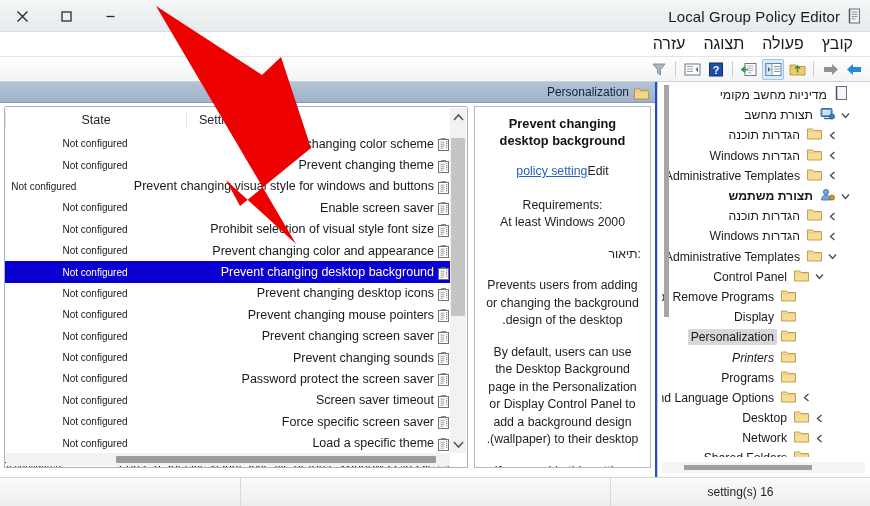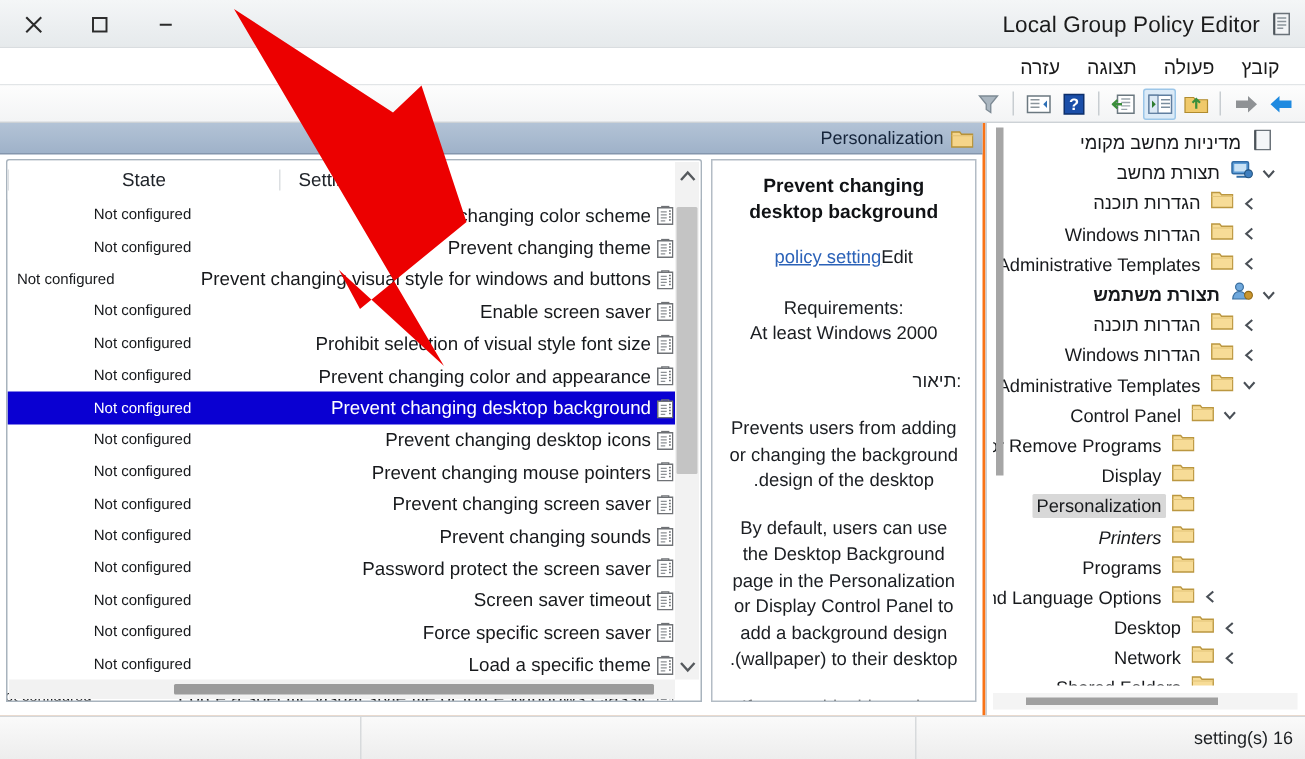--- a/index.html
+++ b/index.html
@@ -71,21 +71,21 @@
     background: #ffffff;
     border-bottom: 1px solid #e2e5e7;
     box-sizing: border-box;
     direction: rtl;
     display: flex;
     align-items: center;
     justify-content: flex-start;
     padding-right: 8px;
   }
   .menu-item {
-    font-size: 13px;
+    font-size: 16px;
     color: #1a1a1a;
     padding: 2px 9px;
     white-space: nowrap;
   }
 
   
   .toolbar {
     position: absolute;
     left: 0; top: 57px;
     width: 870px; height: 25px;
@@ -116,21 +116,21 @@
     background: #c8cdd1;
     margin: 0 4px;
   }
   .tb-btn svg { display: block; }
 
   
   .body-area {
     position: absolute;
     left: 0; top: 82px;
     width: 870px; height: 395px;
-    background: #f97316;
+    background: #1d4ed8;
     box-sizing: border-box;
   }
 
   
   .list-pane {
     position: absolute;
     left: 0; top: 0;
     width: 655px; height: 395px;
     box-sizing: border-box;
     background: #ffffff;
@@ -389,21 +389,21 @@
     display: flex;
     align-items: stretch;
   }
   .sb-cell {
     border-left: 1px solid #d7dadc;
     box-sizing: border-box;
     display: flex;
     align-items: center;
     padding: 0 8px;
   }
-  .sb-count { flex: 0 0 260px; justify-content: flex-start; }
+  .sb-count { flex: 0 0 260px; justify-content: center; }
   .sb-count .txt {
     font-size: 12px;
     color: #1c1f22;
     direction: ltr;
     unicode-bidi: embed;
   }
   .sb-mid { flex: 0 0 370px; }
   .sb-left { flex: 1 1 auto; border-left: none; }
 
   

